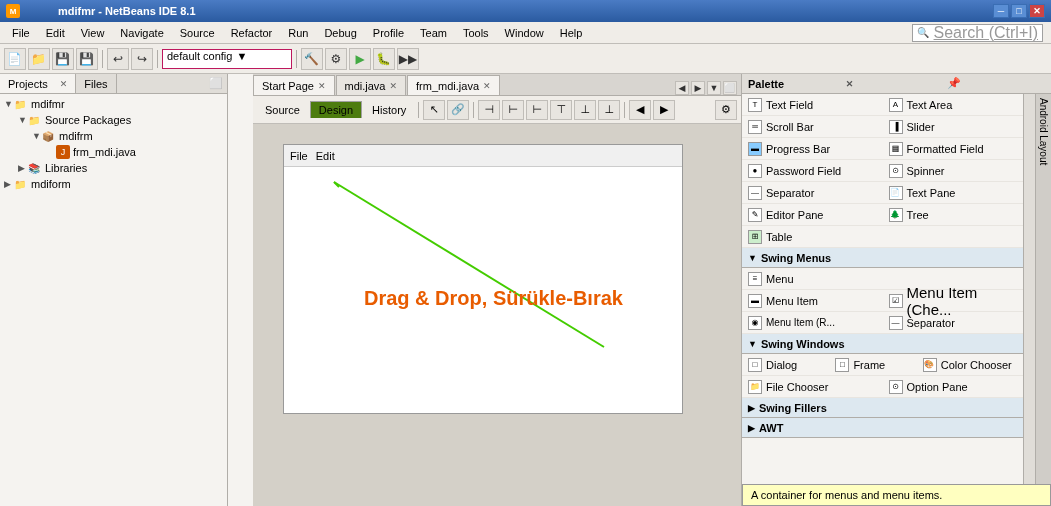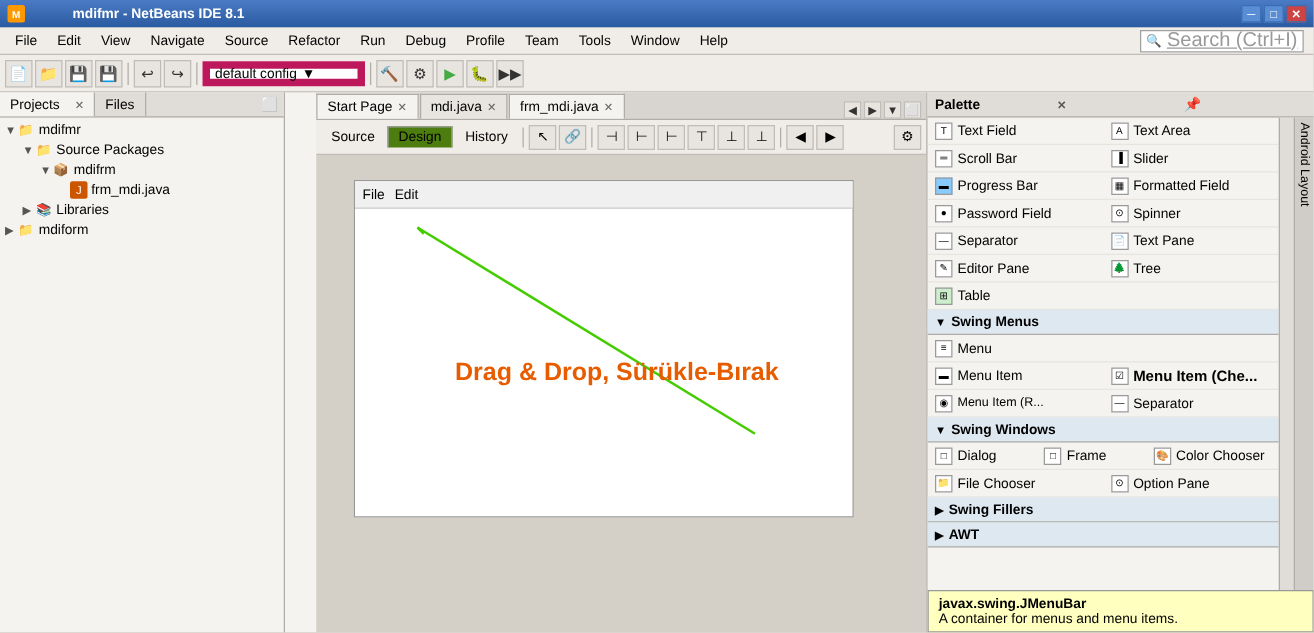--- a/index.html
+++ b/index.html
@@ -45,22 +45,22 @@
       gap: 2px;
     }
     .toolbar-btn {
       width: 22px; height: 22px; background: #e8e5e0;
       border: 1px solid #c0bdb8; cursor: pointer;
       display: flex; align-items: center; justify-content: center;
       font-size: 12px; color: #333;
     }
     .toolbar-sep { width: 1px; height: 18px; background: #b0ada8; margin: 0 2px; }
     .toolbar-dropdown {
-      height: 20px; background: white; border: 6px solid #be185d;
-      padding: 0 4px; font-size: 11px; display: flex; align-items: center; gap: 4px;
+      height: 20px; background: white; border: 1px solid #be185d;
+      padding: 0 4px; font-size: 11px; display: flex; align-items: flex-start; gap: 4px;
       cursor: pointer; min-width: 130px;
     }
 
     
     .main-layout {
       display: flex;
       height: calc(506px - 22px - 22px - 30px);
     }
 
     
@@ -536,21 +536,21 @@
           </div>
         </div>
 
         <div class="palette-item-row">
           <div class="palette-item">
             <div class="palette-item-icon">▬</div>
             <span>Menu Item</span>
           </div>
           <div class="palette-item">
             <div class="palette-item-icon">☑</div>
-            <span style="font-size:12px;font-weight:bold;">Menu Item (Che...</span>
+            <span style="font-size:15px;">Menu Item (Che...</span>
           </div>
         </div>
 
         <div class="palette-item-row">
           <div class="palette-item">
             <div class="palette-item-icon">◉</div>
             <span style="font-size:10px;">Menu Item (R...</span>
           </div>
           <div class="palette-item">
             <div class="palette-item-icon">—</div>
@@ -600,19 +600,18 @@
         </div>
 
       </div>
       <div class="palette-scrollbar"></div>
       <div class="right-android">
         <span>Android Layout</span>
       </div>
     </div>
 
     <div class="tooltip-box" style="position:relative;top:auto;left:auto;margin:0;">
-      <div class="tooltip-title">javax.swing.JMenuBar</div>
       <div class="tooltip-desc">A container for menus and menu items.</div>
     </div>
 
   </div>
 
 </div>
 
 </body></html>

